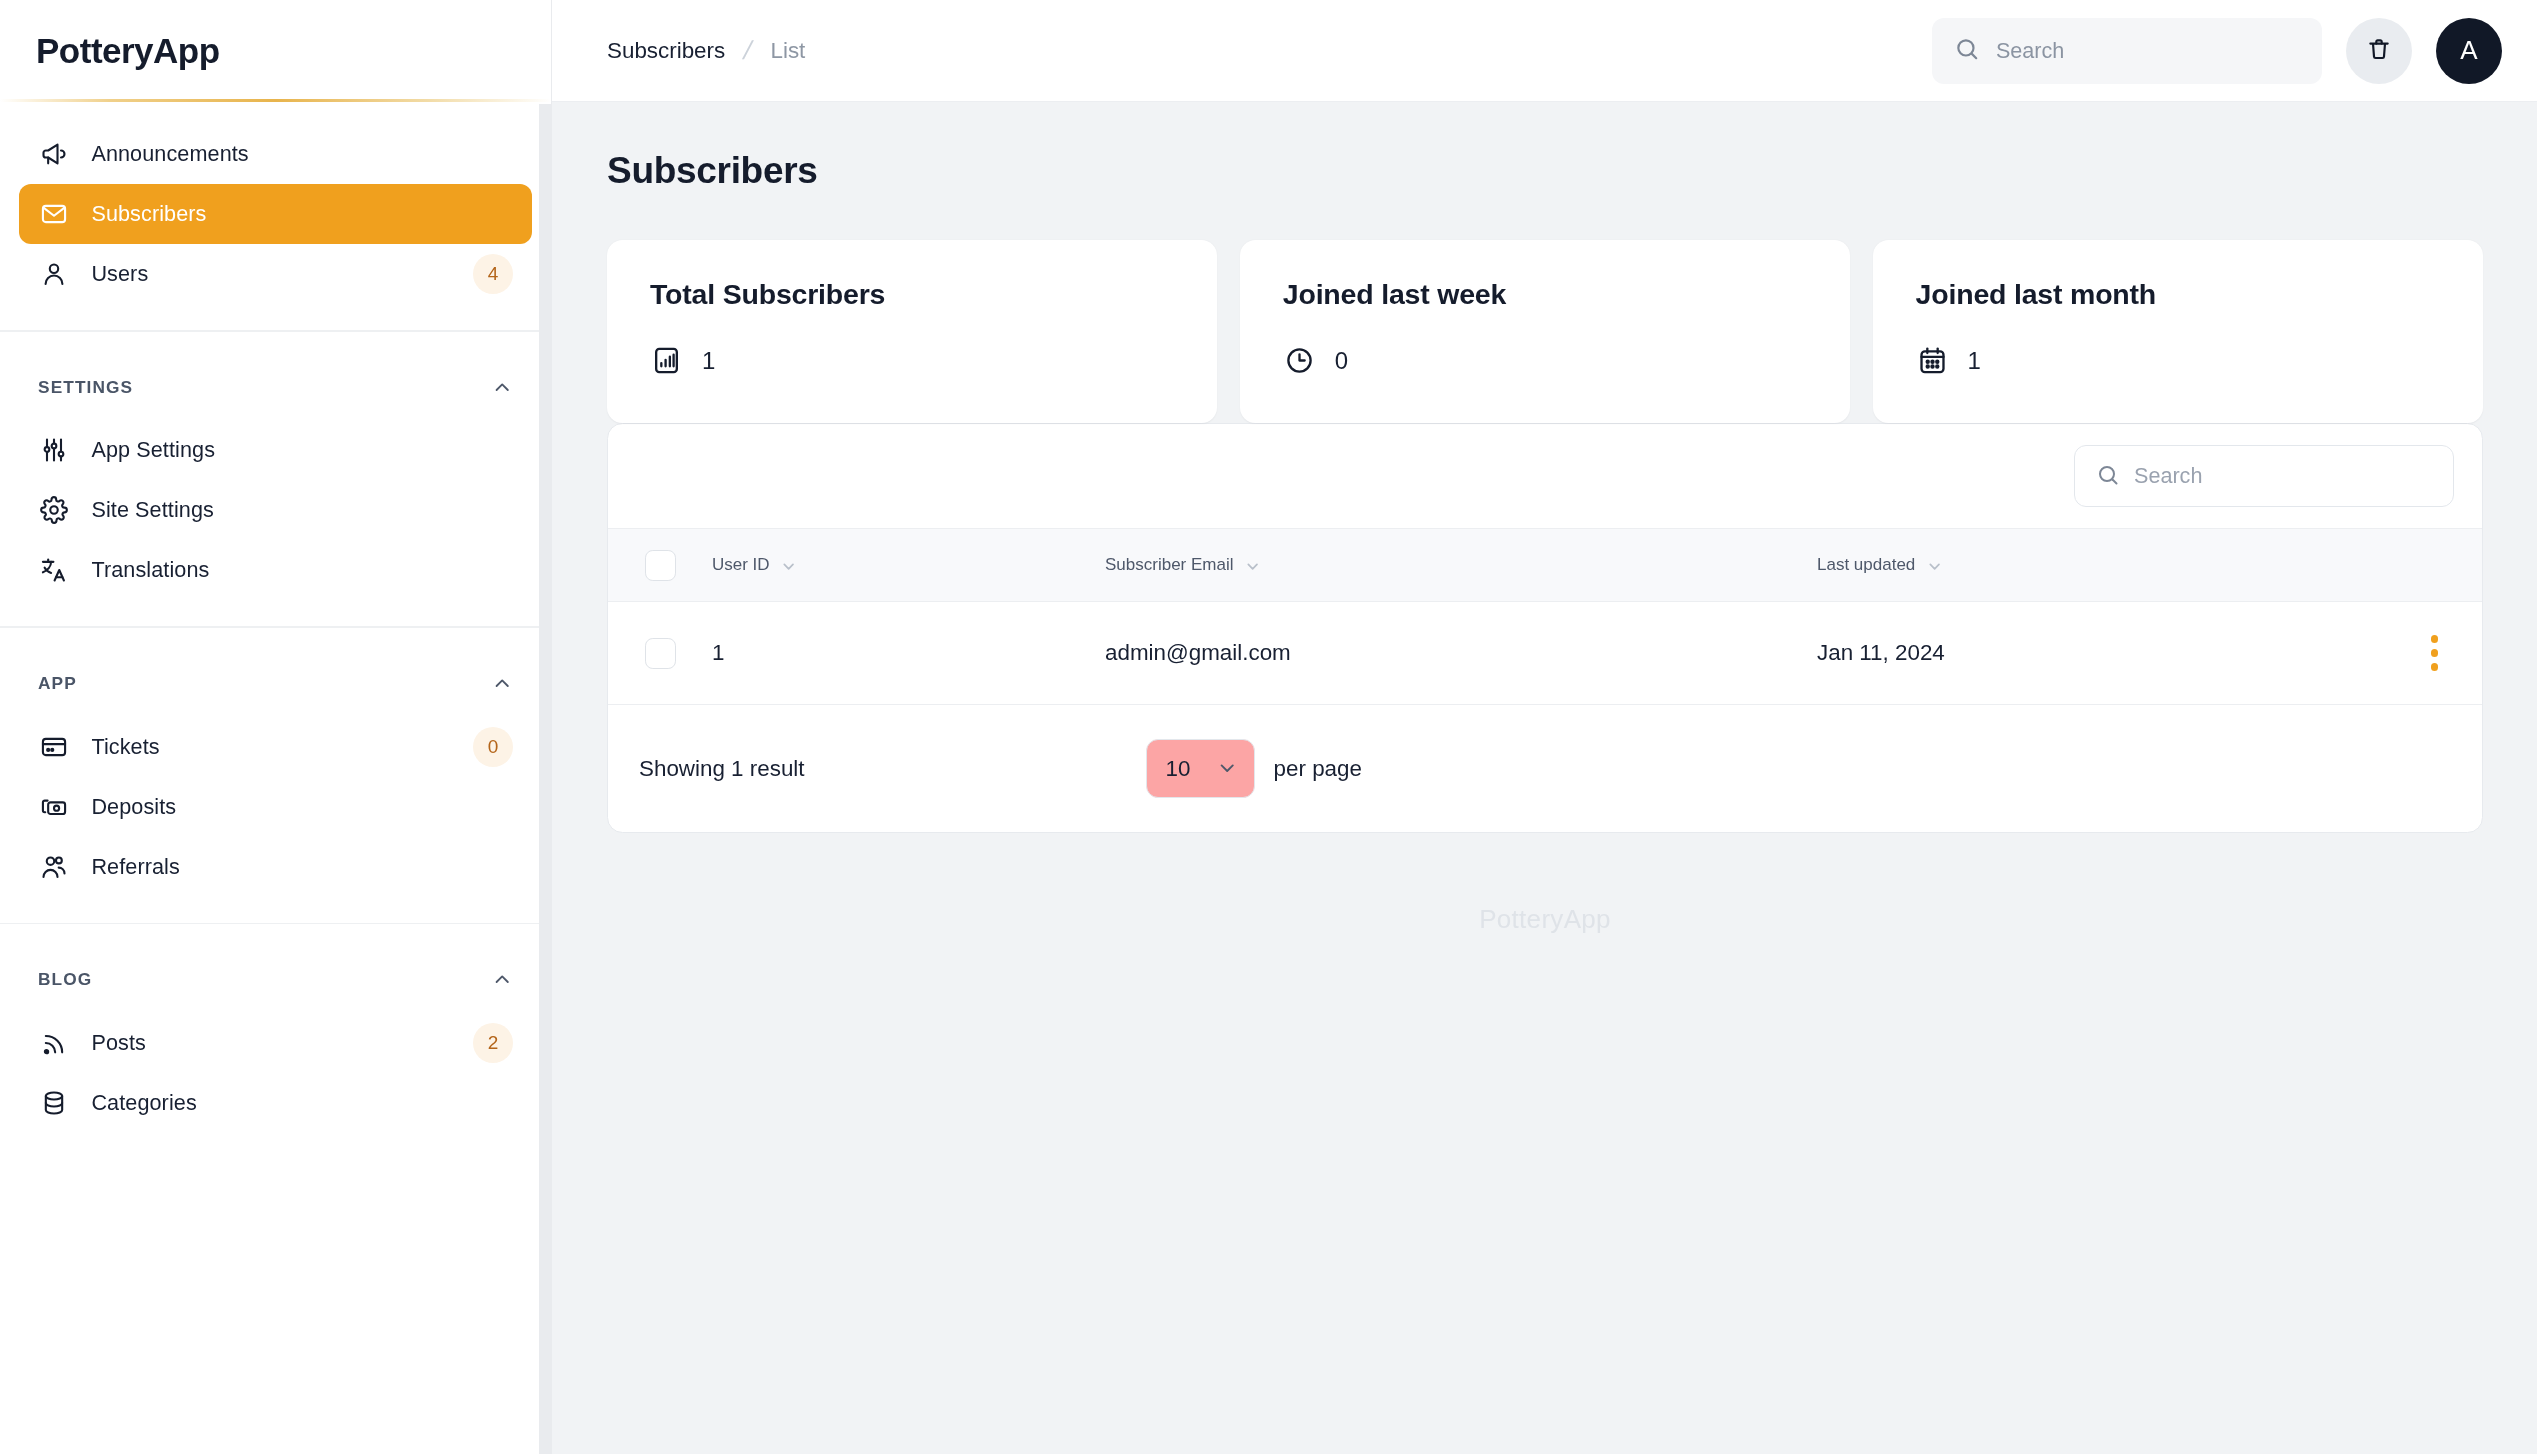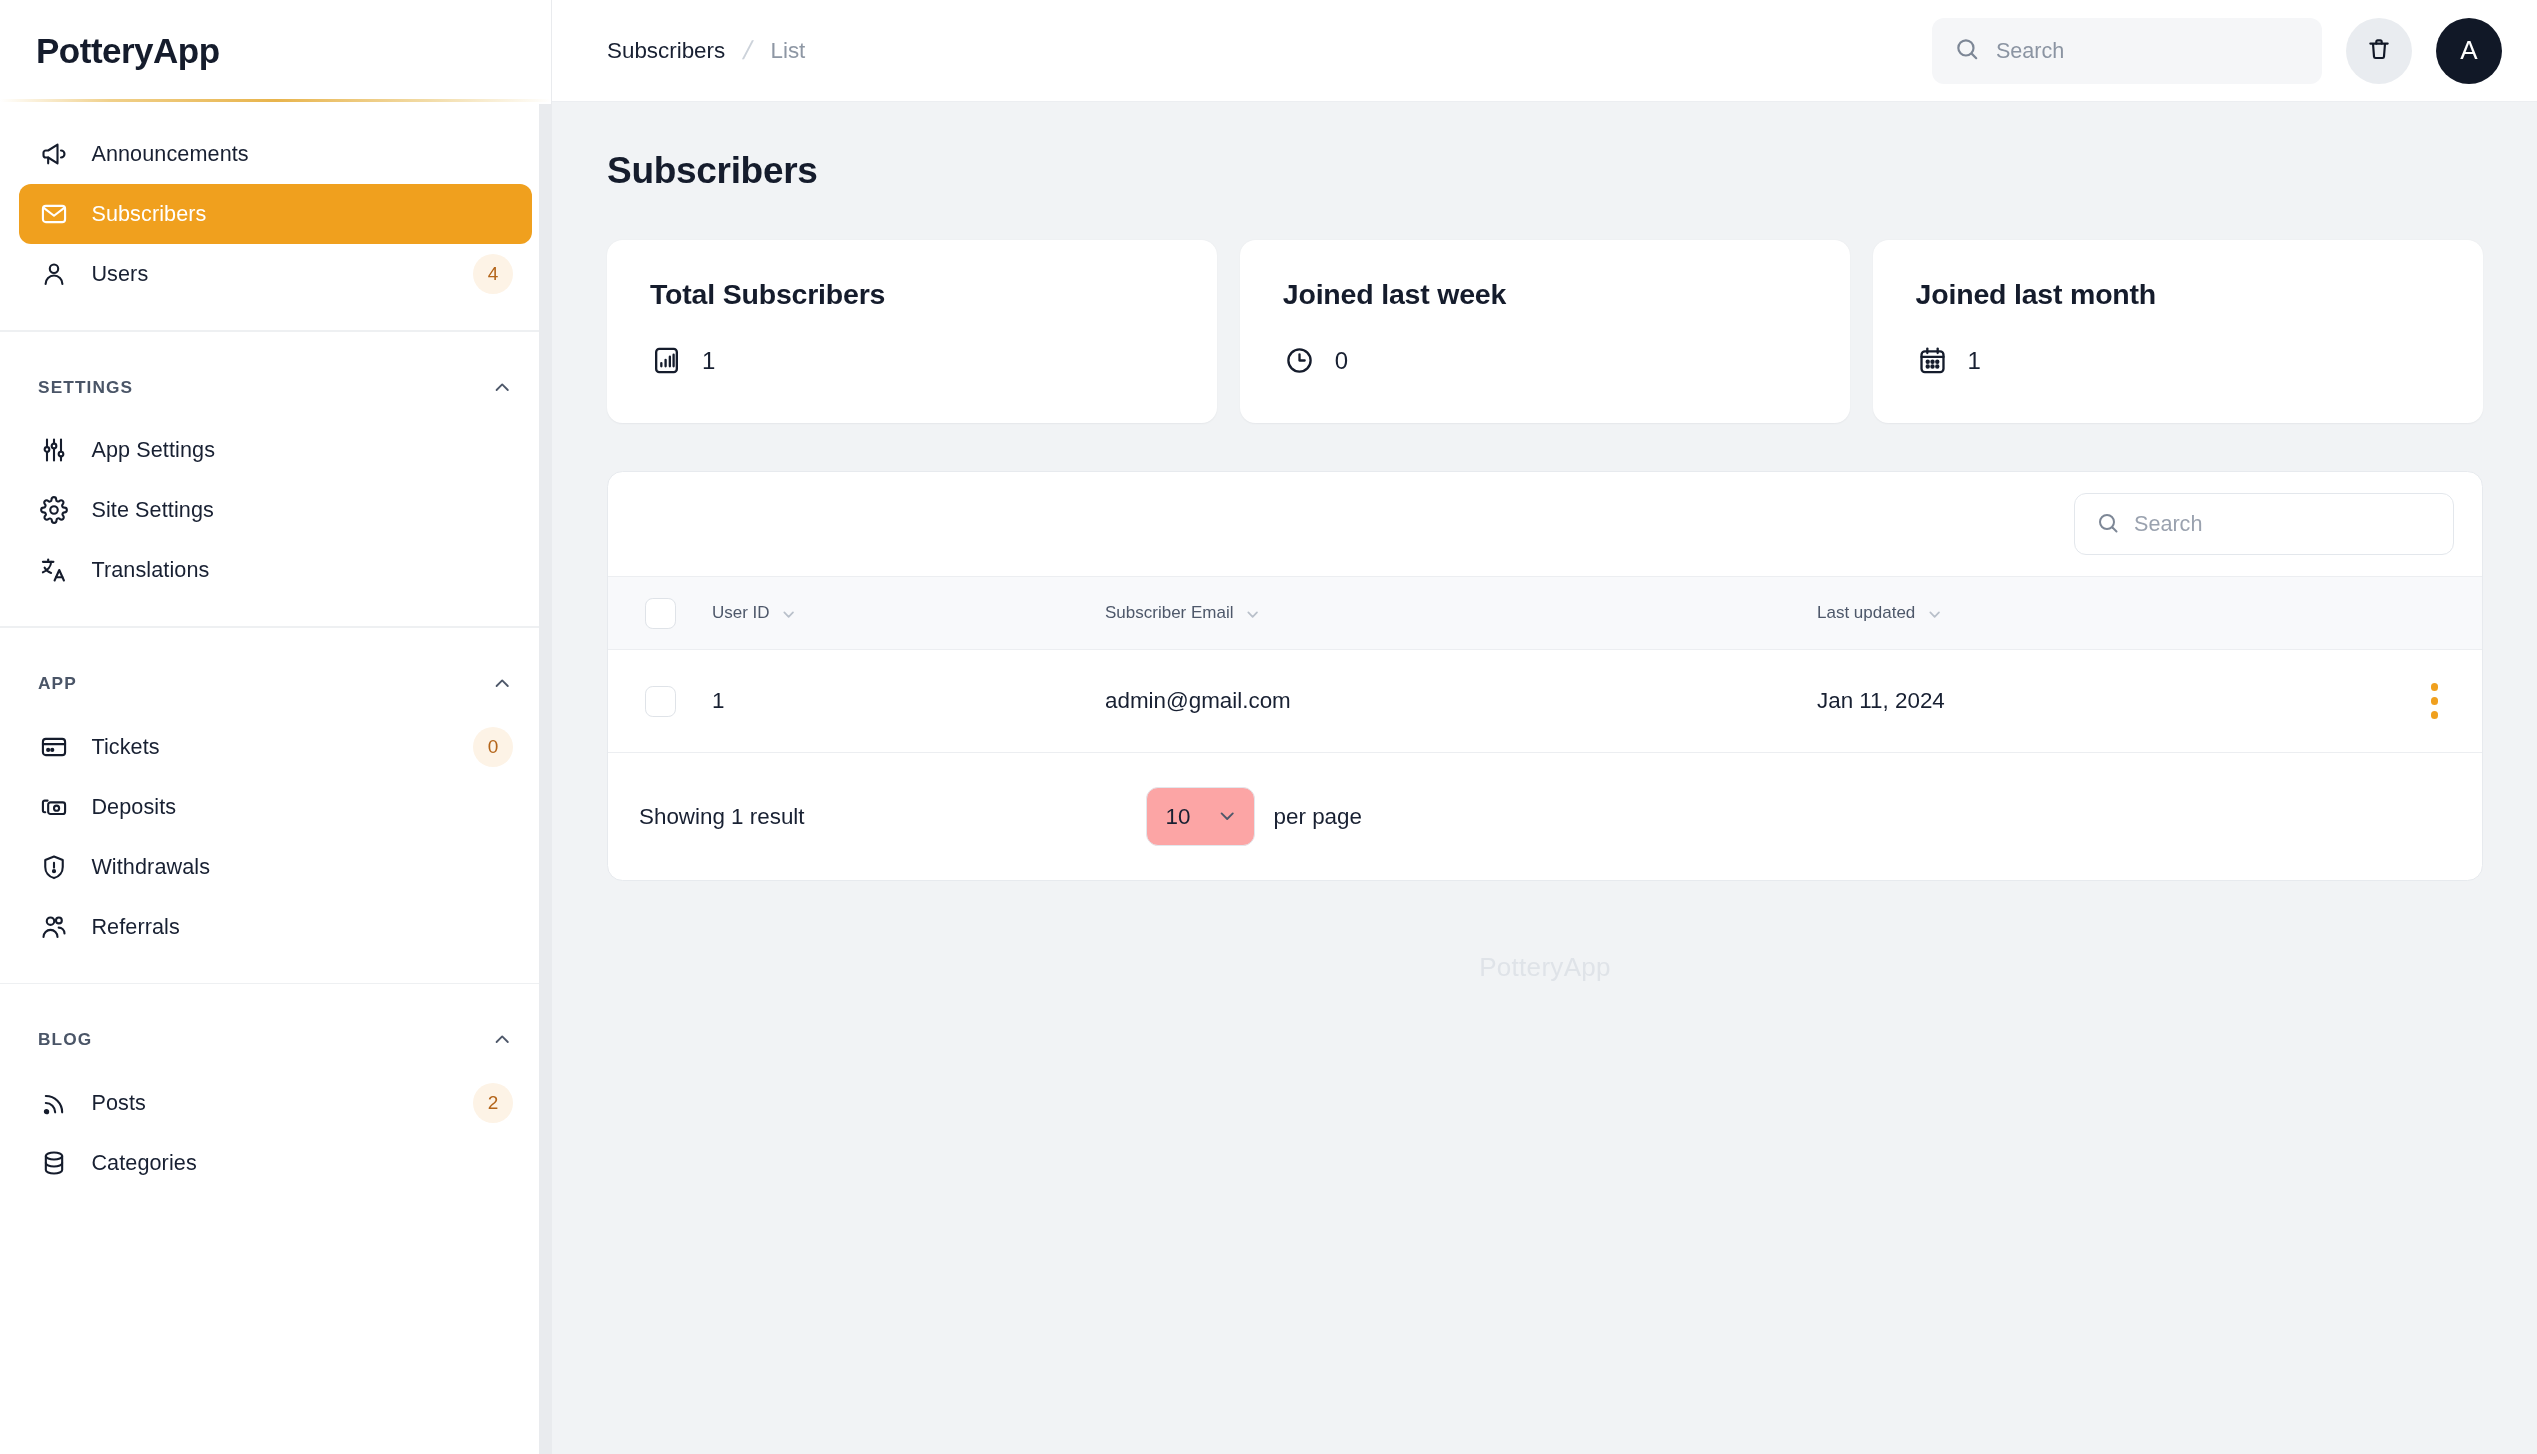--- a/index.html
+++ b/index.html
@@ -127,21 +127,21 @@
 
   .content {
     flex: 1; background: #f1f3f5;
     padding: 48px 55px 0 55px;
     overflow: hidden; position: relative;
   }
   .page-title {
     font-size: 37px; font-weight: bold; color: #151c2c;
     letter-spacing: -0.3px; margin-bottom: 48px;
   }
-  .stat-row { display: flex; gap: 22.4px; margin-bottom: 48px; }
+  .stat-row { display: flex; gap: 22.4px; }
   .stat-card {
     flex: 1; background: #ffffff; border-radius: 15.5px;
     padding: 38px 43px 40px 43px;
     box-shadow: 0 0.9px 1.7px rgba(16,24,40,0.05);
     height: 183px;
   }
   .stat-label {
     font-size: 28.5px; font-weight: bold; color: #151c2c;
     letter-spacing: -0.2px; margin-bottom: 33px;
   }
@@ -343,30 +343,20 @@
         </div>
         <div class="nav-item">
           <span class="ico">
             <svg viewBox="0 0 24 24" fill="none" stroke="#151c2c" stroke-width="1.8" stroke-linecap="round" stroke-linejoin="round">
                 <path d="M6.5 6.5H4a1.5 1.5 0 0 0-1.5 1.5v7A1.5 1.5 0 0 0 4 16.5h.5"></path>
                 <rect x="7" y="8" width="14.5" height="10" rx="2"></rect>
                 <circle cx="14.2" cy="13" r="2.2"></circle>
               </svg>
           </span>
           <span class="nav-label">Deposits</span>
-        </div>
-        <div class="nav-item">
-          <span class="ico">
-            <svg viewBox="0 0 24 24" fill="none" stroke="#151c2c" stroke-width="1.8" stroke-linecap="round" stroke-linejoin="round">
-                <path d="M12 3 4.5 6v6c0 4.6 3.1 8.3 7.5 9.5 4.4-1.2 7.5-4.9 7.5-9.5V6z"></path>
-                <path d="M12 8.5v4"></path>
-                <circle cx="12" cy="15.6" r="0.9" fill="#151c2c"></circle>
-              </svg>
-          </span>
-          <span class="nav-label">Withdrawals</span>
         </div>
         <div class="nav-item">
           <span class="ico">
             <svg viewBox="0 0 24 24" fill="none" stroke="#151c2c" stroke-width="1.8" stroke-linecap="round" stroke-linejoin="round">
                 <circle cx="9" cy="7" r="3.2"></circle>
                 <circle cx="16.2" cy="6.4" r="2.5"></circle>
                 <path d="M3 20.5a6 6 0 0 1 12 0"></path>
                 <path d="M16 12.5a5.2 5.2 0 0 1 5 5"></path>
               </svg>
           </span>

